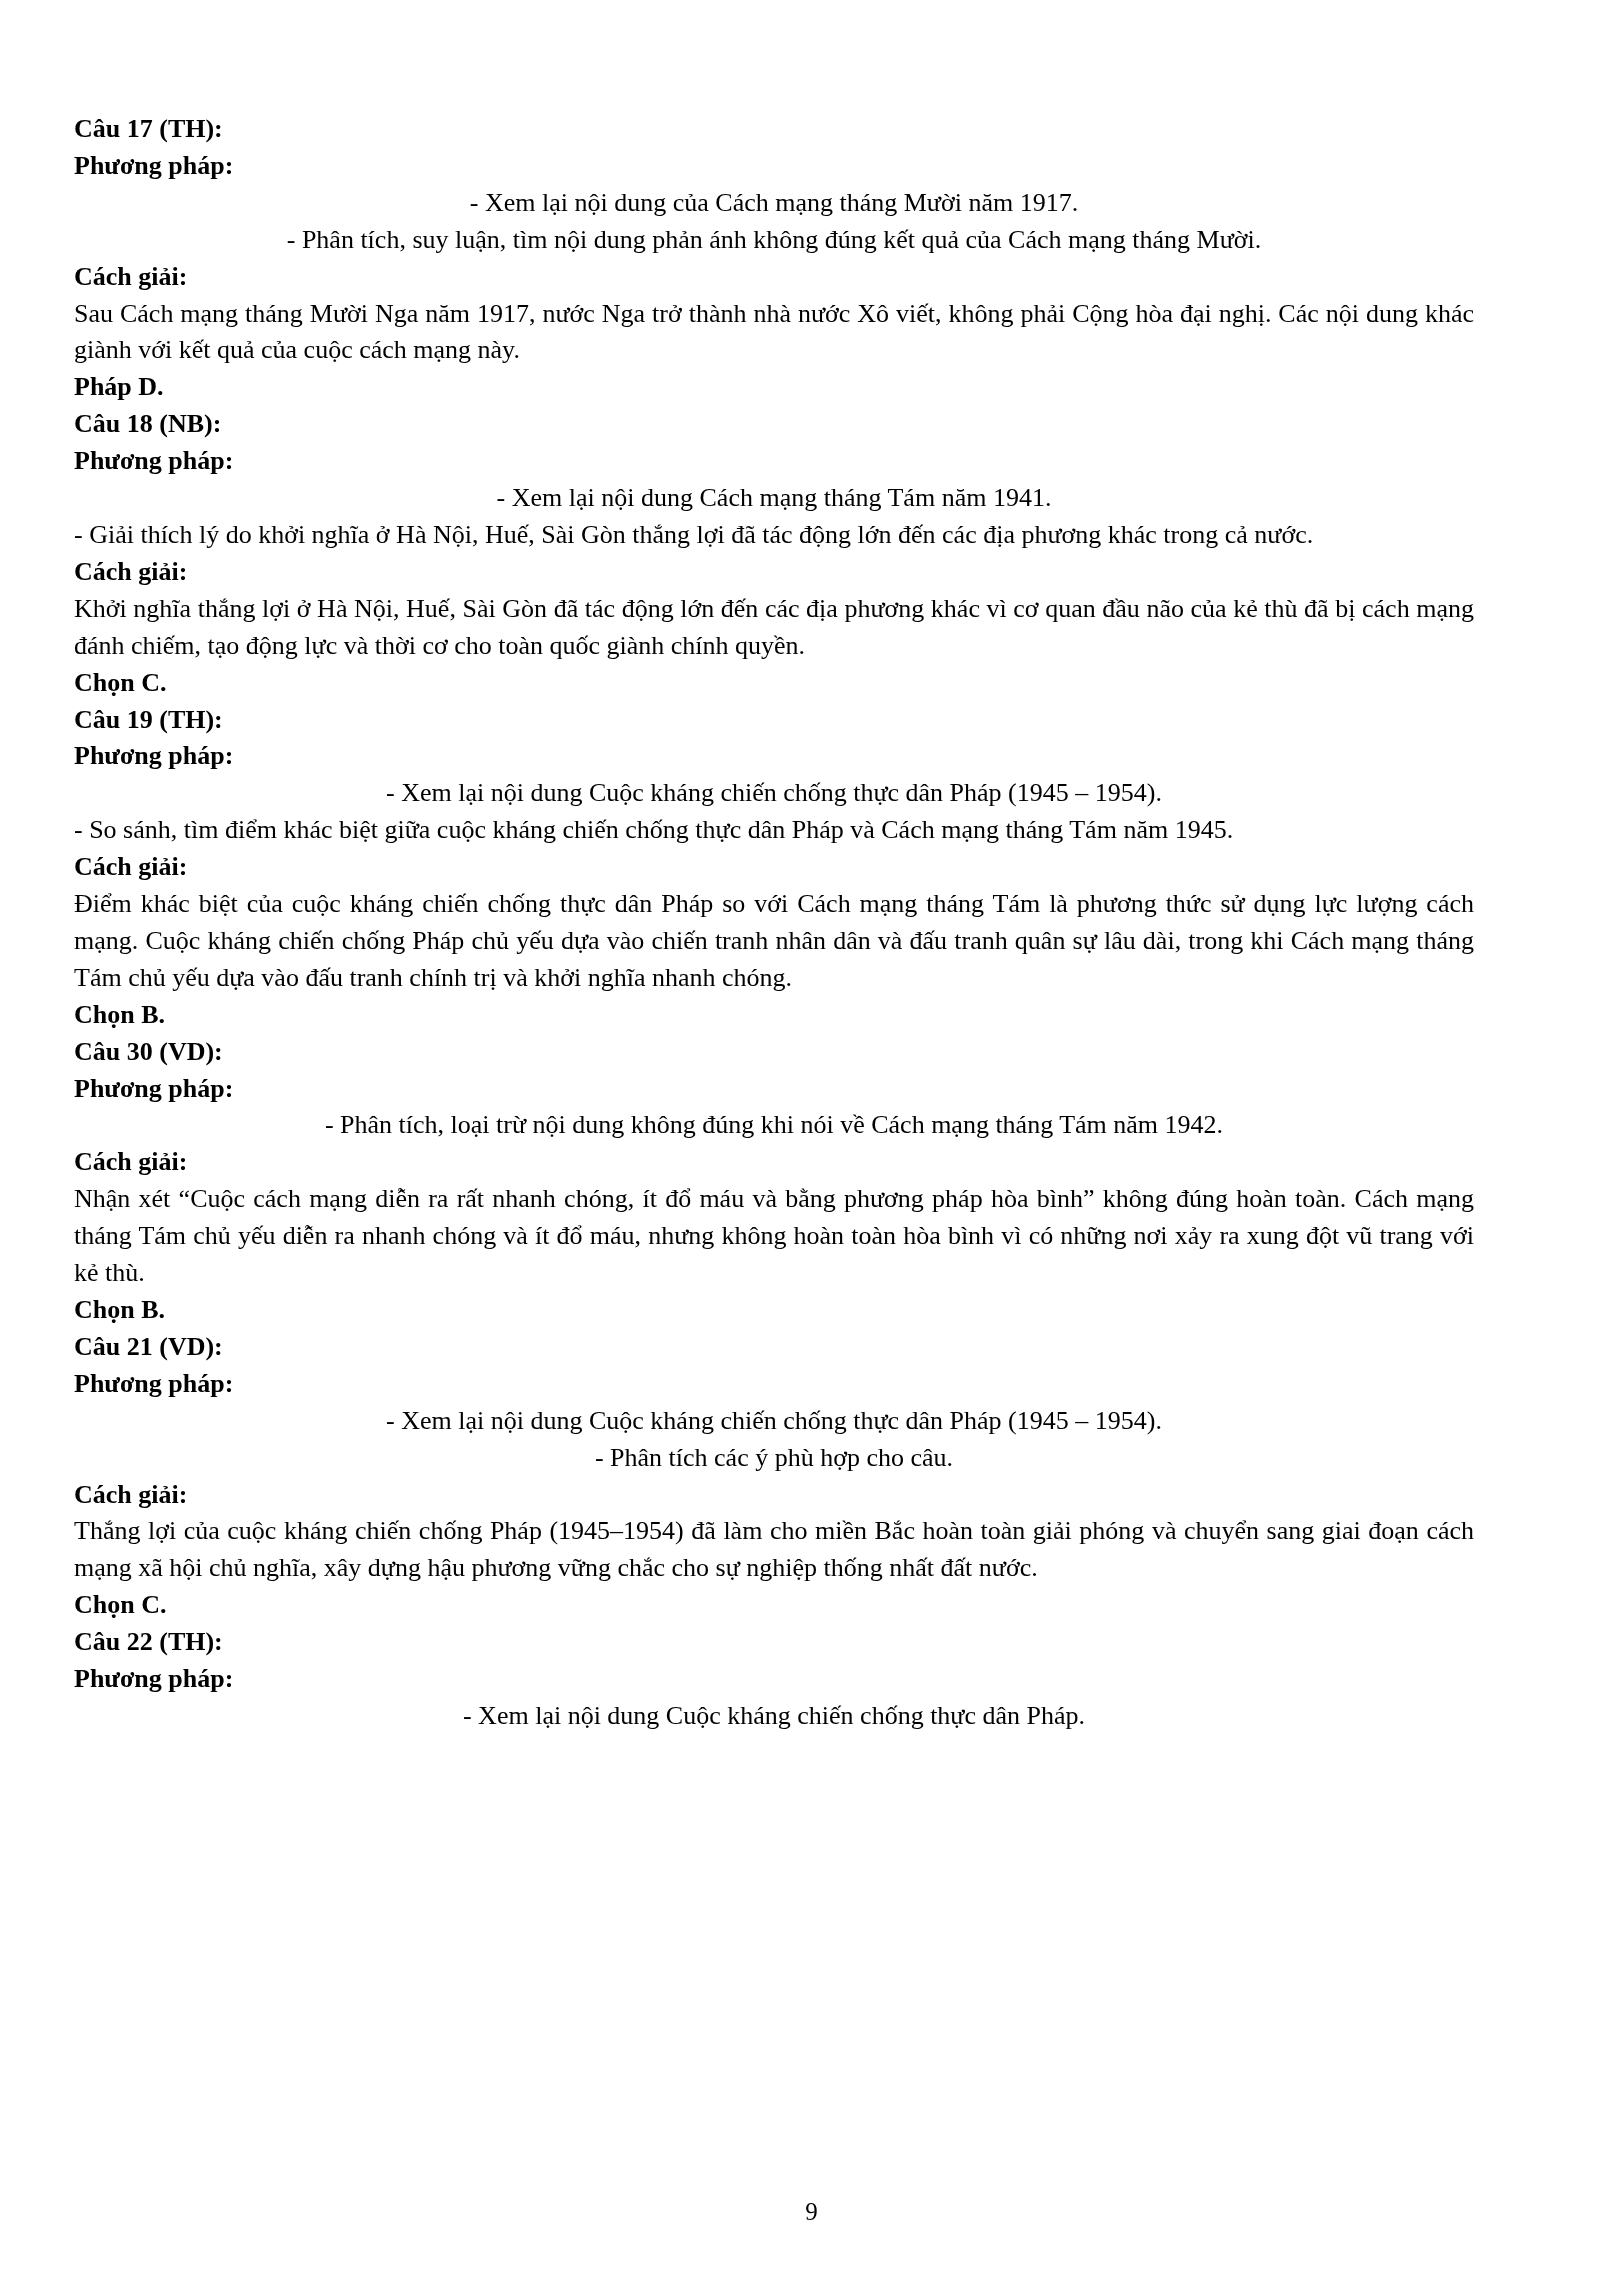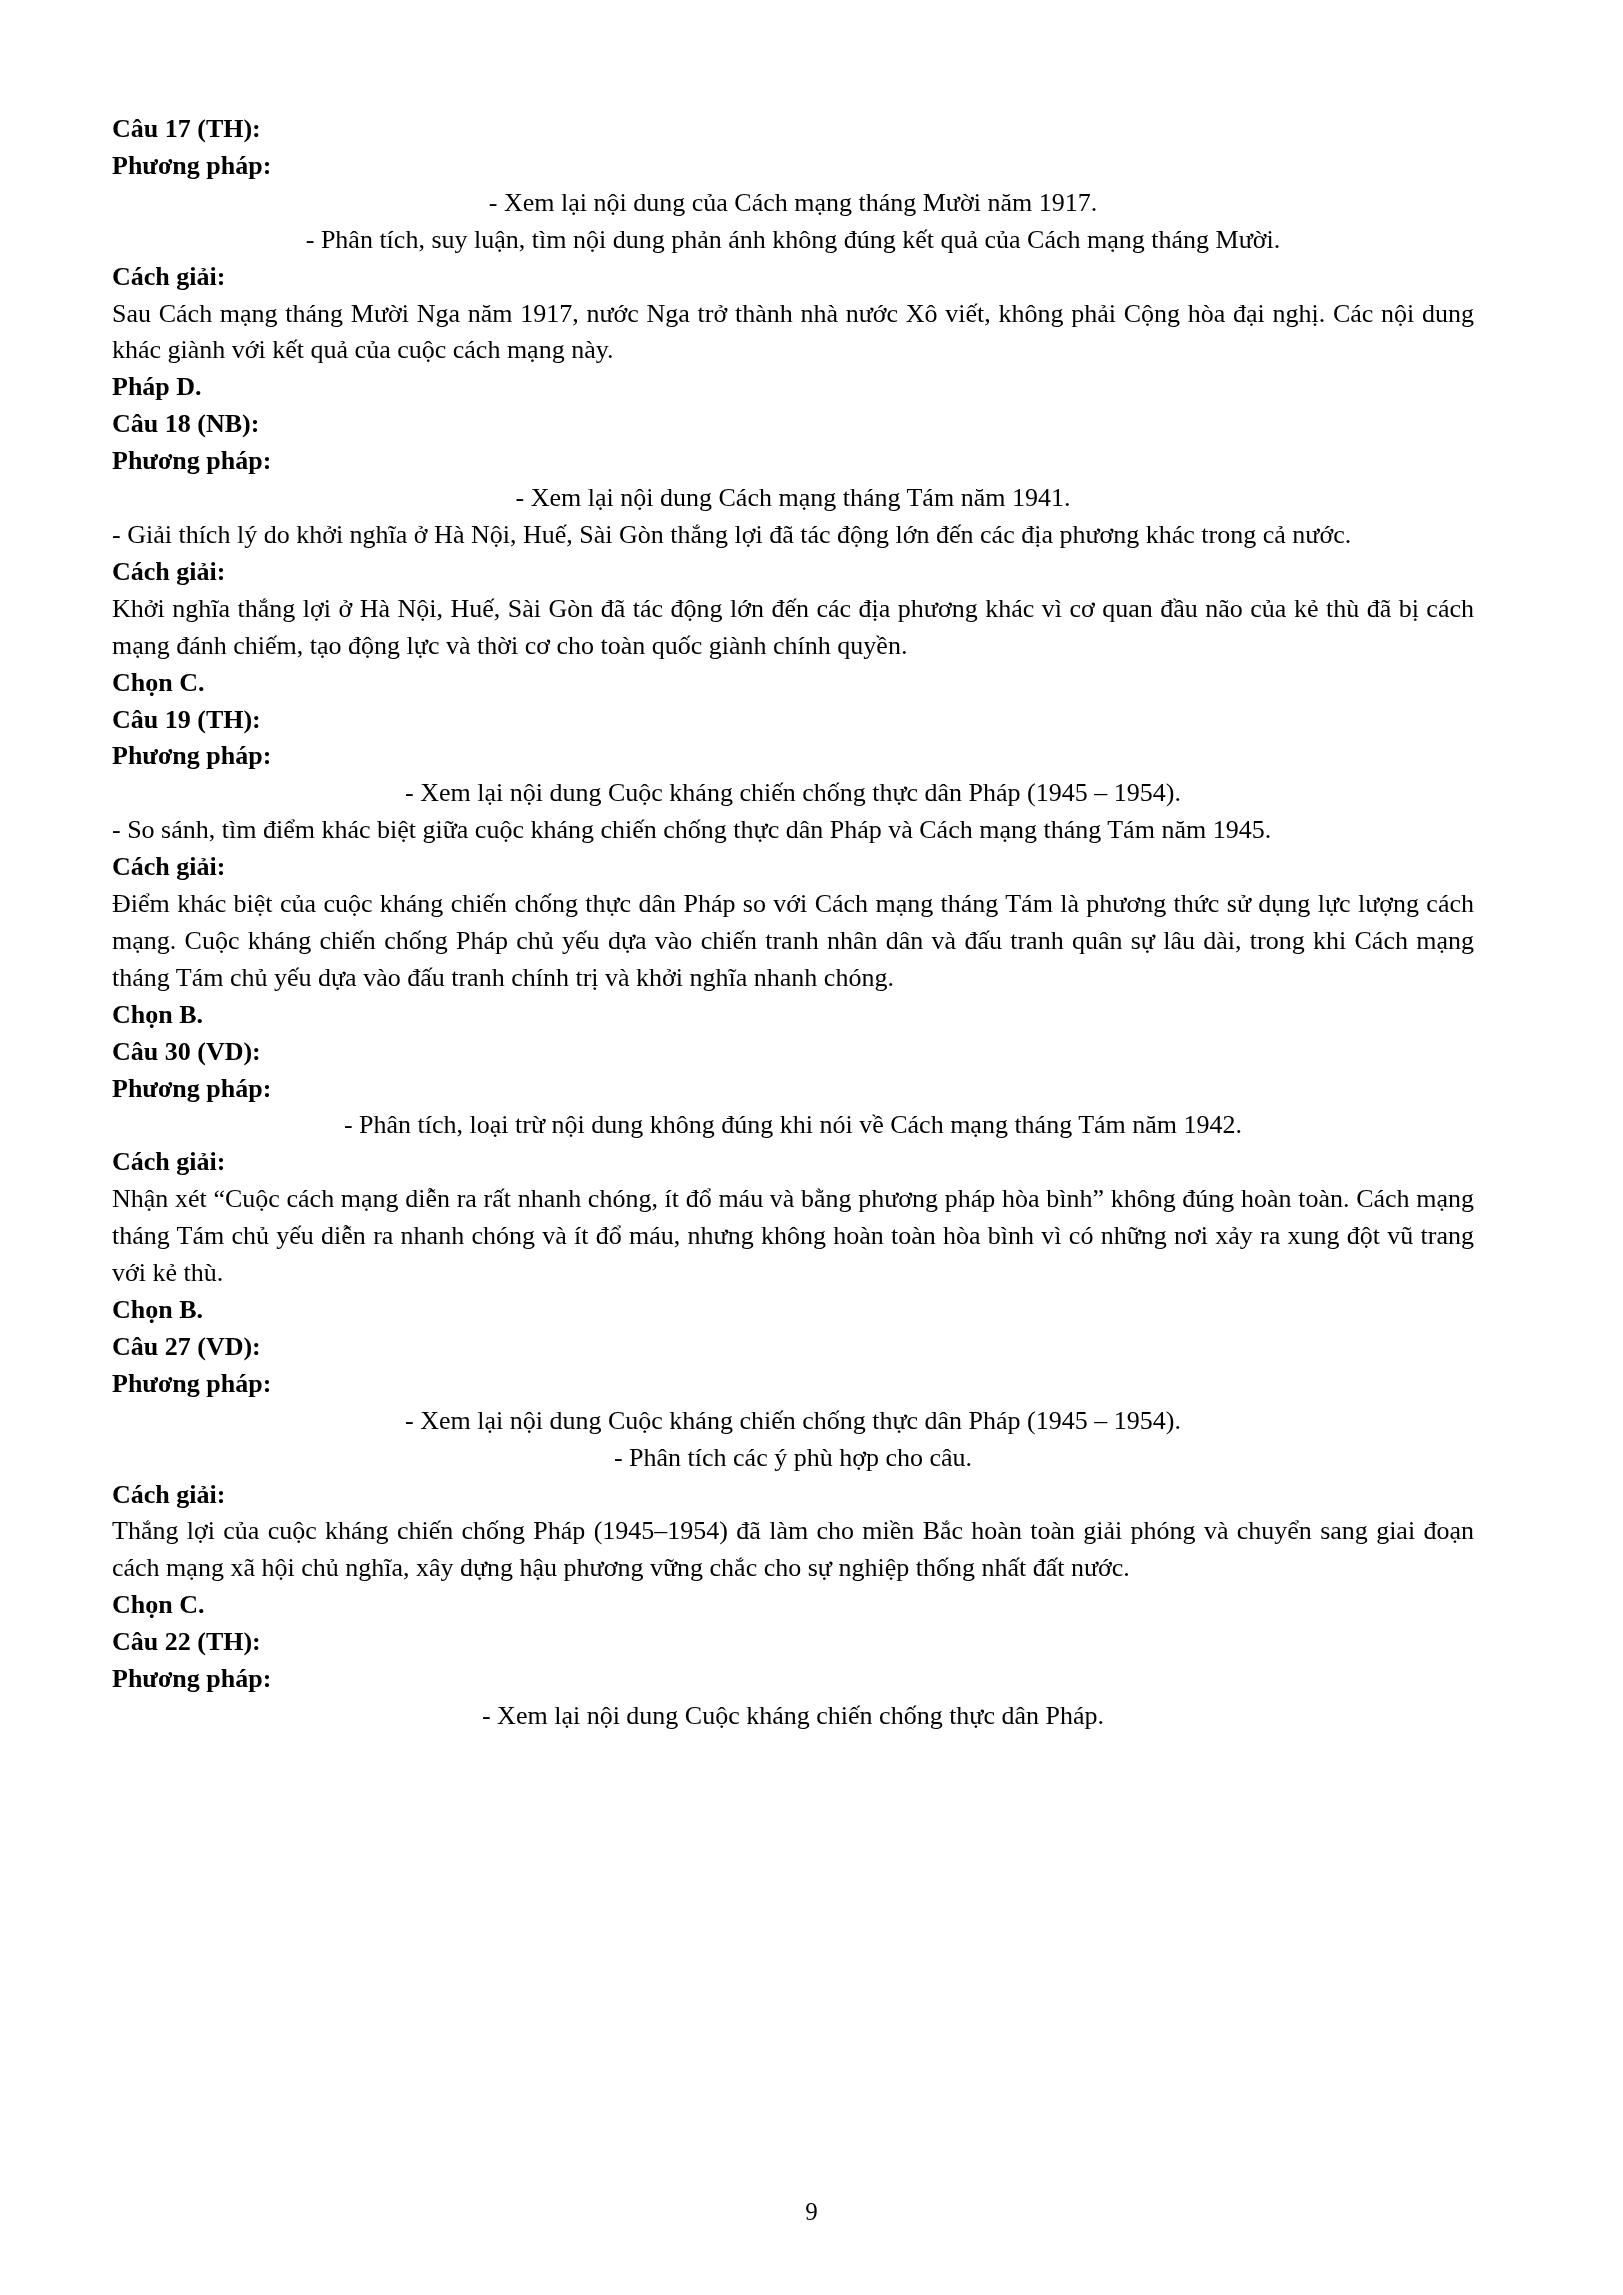--- a/index.html
+++ b/index.html
@@ -14,21 +14,21 @@
     color: #000000;
     position: relative;
   }
   .page {
     position: absolute;
     top: 0;
     left: 0;
     width: 1623px;
     height: 2295px;
     box-sizing: border-box;
-    padding: 111px 149px 79px 112px;
+    padding: 111px 149px 79px 74px;
   }
   .content {
     font-size: 26px;
     line-height: 1.42;
   }
   .heading {
     font-weight: bold;
     margin: 0;
   }
   .para {
@@ -78,21 +78,21 @@
     <div class="para">Điểm khác biệt của cuộc kháng chiến chống thực dân Pháp so với Cách mạng tháng Tám là phương thức sử  dụng lực lượng cách mạng. Cuộc kháng chiến chống Pháp chủ yếu dựa vào chiến tranh nhân dân và đấu tranh  quân sự lâu dài, trong khi Cách mạng tháng Tám chủ yếu dựa vào đấu tranh chính trị và khởi nghĩa nhanh  chóng.</div>
     <div class="heading">Chọn B.</div>
 
     <div class="heading">Câu 30 (VD):</div>
     <div class="heading">Phương pháp:</div>
     <div class="para nojustify">- Phân tích, loại trừ nội dung không đúng khi nói về Cách mạng tháng Tám năm 1942.</div>
     <div class="heading">Cách giải:</div>
     <div class="para">Nhận xét “Cuộc cách mạng diễn ra rất nhanh chóng, ít đổ máu và bằng phương pháp hòa bình” không đúng  hoàn toàn. Cách mạng tháng Tám chủ yếu diễn ra nhanh chóng và ít đổ máu, nhưng không hoàn toàn hòa bình  vì có những nơi xảy ra xung đột vũ trang với kẻ thù.</div>
     <div class="heading">Chọn B.</div>
 
-    <div class="heading">Câu 27 (VD):</div>
+    <div class="heading">Câu 21 (VD):</div>
     <div class="heading">Phương pháp:</div>
     <div class="para nojustify">- Xem lại nội dung Cuộc kháng chiến chống thực dân Pháp (1945 – 1954).</div>
     <div class="para nojustify">- Phân tích các ý phù hợp cho câu.</div>
     <div class="heading">Cách giải:</div>
     <div class="para">Thắng lợi của cuộc kháng chiến chống Pháp (1945–1954) đã làm cho miền Bắc hoàn toàn giải phóng và  chuyển sang giai đoạn cách mạng xã hội chủ nghĩa, xây dựng hậu phương vững chắc cho sự nghiệp thống  nhất đất nước.</div>
     <div class="heading">Chọn C.</div>
 
     <div class="heading">Câu 22 (TH):</div>
     <div class="heading">Phương pháp:</div>
     <div class="para nojustify">- Xem lại nội dung Cuộc kháng chiến chống thực dân Pháp.</div>

